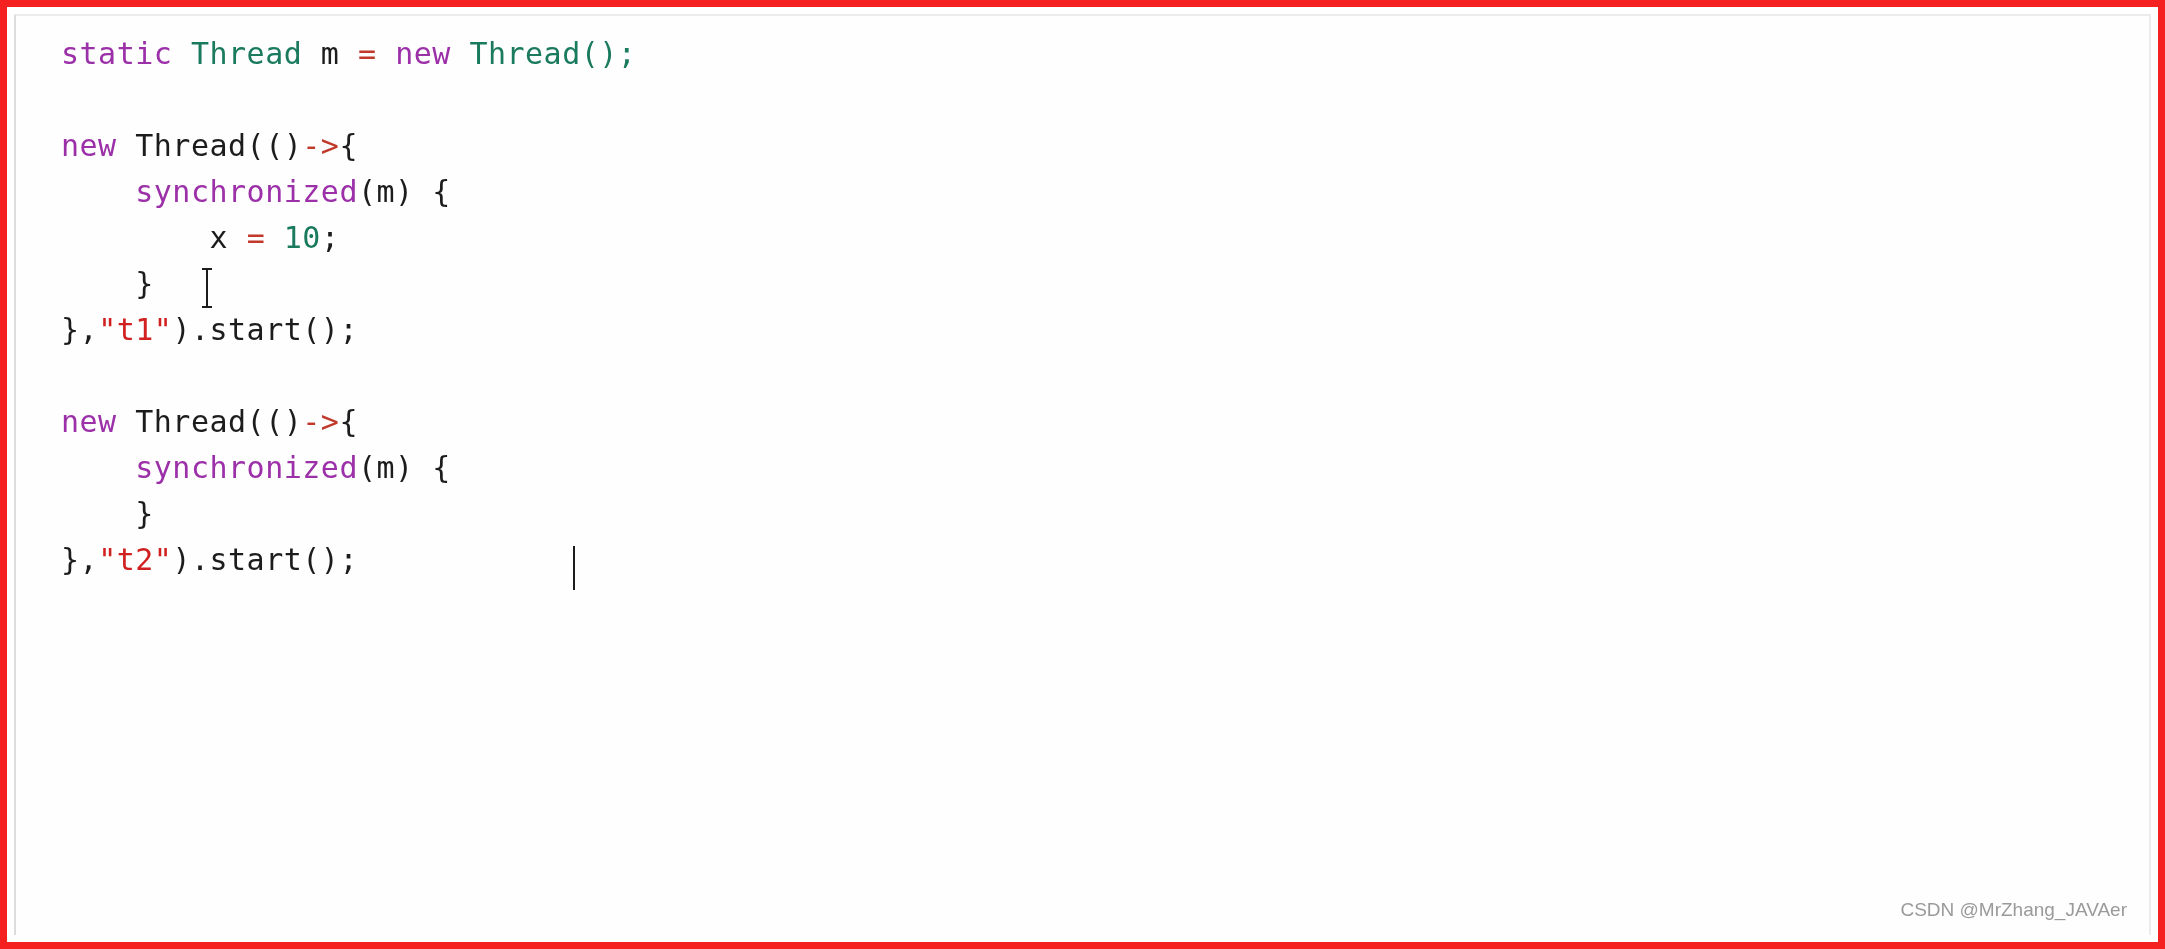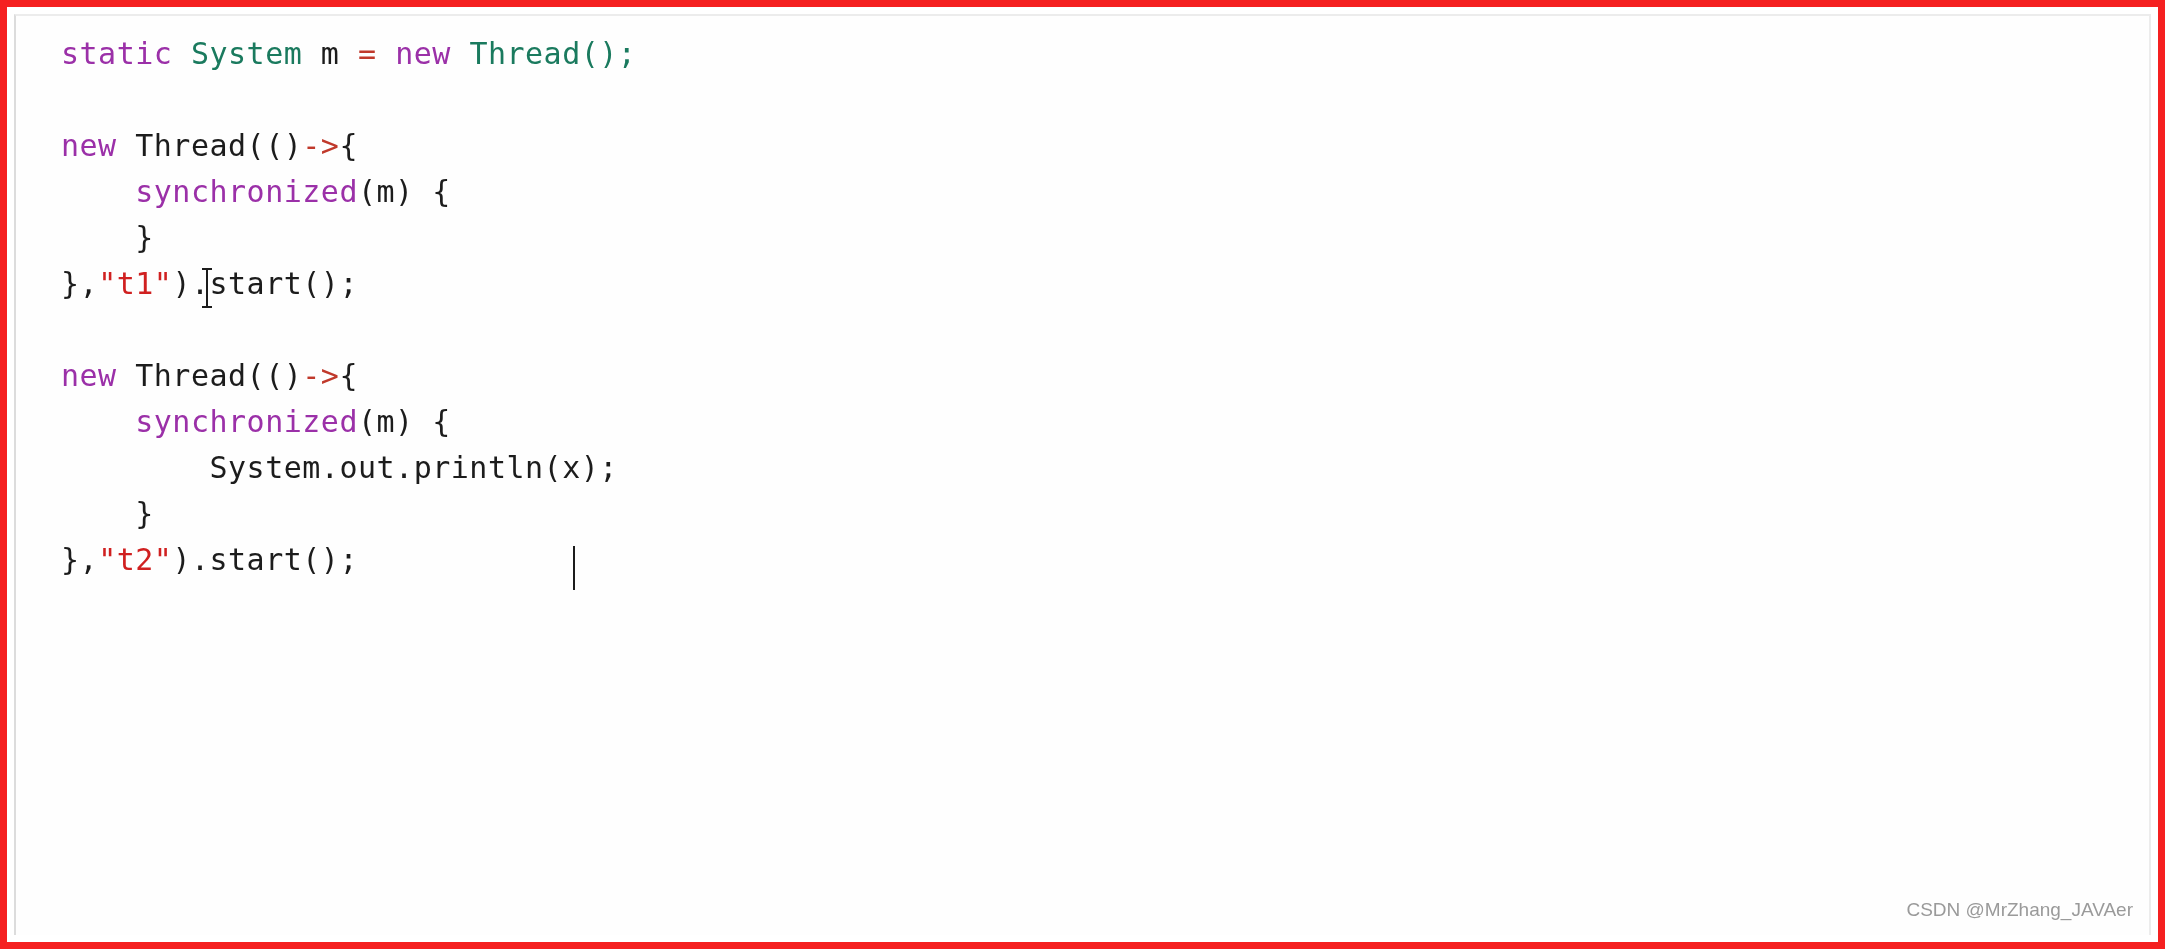--- a/index.html
+++ b/index.html
@@ -67,45 +67,45 @@
     position: absolute;
     left: 183px;
     top: 252px;
     width: 16px;
     height: 40px;
   }
   #ibeam-cursor svg { display: block; }
 
   #watermark {
     position: absolute;
-    right: 16px;
+    right: 22px;
     bottom: 14px;
     font-family: "Liberation Sans", sans-serif;
     font-size: 19px;
     color: #9a9a9a;
     white-space: nowrap;
   }
 </style>
 </head>
 <body>
 
 <div id="screenshot">
   <div id="inner-frame">
 
     <div id="code-block">
-        <div class="code-line"><span class="tok-kw">static</span><span class="tok-plain"> </span><span class="tok-type">System</span><span class="tok-plain"> m </span><span class="tok-op">=</span><span class="tok-plain"> </span><span class="tok-kw">new</span><span class="tok-plain"> </span><span class="tok-type">Thread();</span></div>
+        <div class="code-line"><span class="tok-kw">static</span><span class="tok-plain"> </span><span class="tok-type">Thread</span><span class="tok-plain"> m </span><span class="tok-op">=</span><span class="tok-plain"> </span><span class="tok-kw">new</span><span class="tok-plain"> </span><span class="tok-type">Thread();</span></div>
         <div class="code-line">&nbsp;</div>
         <div class="code-line"><span class="tok-kw">new</span><span class="tok-plain"> Thread(()</span><span class="tok-op">-&gt;</span><span class="tok-plain">{</span></div>
         <div class="code-line"><span class="tok-plain">    </span><span class="tok-kw">synchronized</span><span class="tok-plain">(m) {</span></div>
+        <div class="code-line"><span class="tok-plain">        x </span><span class="tok-op">=</span><span class="tok-plain"> </span><span class="tok-num">10</span><span class="tok-plain">;</span></div>
         <div class="code-line"><span class="tok-plain">    }</span></div>
         <div class="code-line"><span class="tok-plain">},</span><span class="tok-str">"t1"</span><span class="tok-plain">).start();</span></div>
         <div class="code-line">&nbsp;</div>
         <div class="code-line"><span class="tok-kw">new</span><span class="tok-plain"> Thread(()</span><span class="tok-op">-&gt;</span><span class="tok-plain">{</span></div>
         <div class="code-line"><span class="tok-plain">    </span><span class="tok-kw">synchronized</span><span class="tok-plain">(m) {</span></div>
-        <div class="code-line"><span class="tok-plain">        System.out.println(x);</span></div>
         <div class="code-line"><span class="tok-plain">    }</span></div>
         <div class="code-line"><span class="tok-plain">},</span><span class="tok-str">"t2"</span><span class="tok-plain">).start();</span></div>
       </div>
 
     <div id="text-caret"></div>
 
     <div id="ibeam-cursor">
       <svg width="16" height="40" viewBox="0 0 16 40" xmlns="http://www.w3.org/2000/svg">
         <path d="M3 1 H13 M8 1 V39 M3 39 H13" stroke="#1c1c1c" stroke-width="2" fill="none" stroke-linecap="butt"></path>
       </svg>

